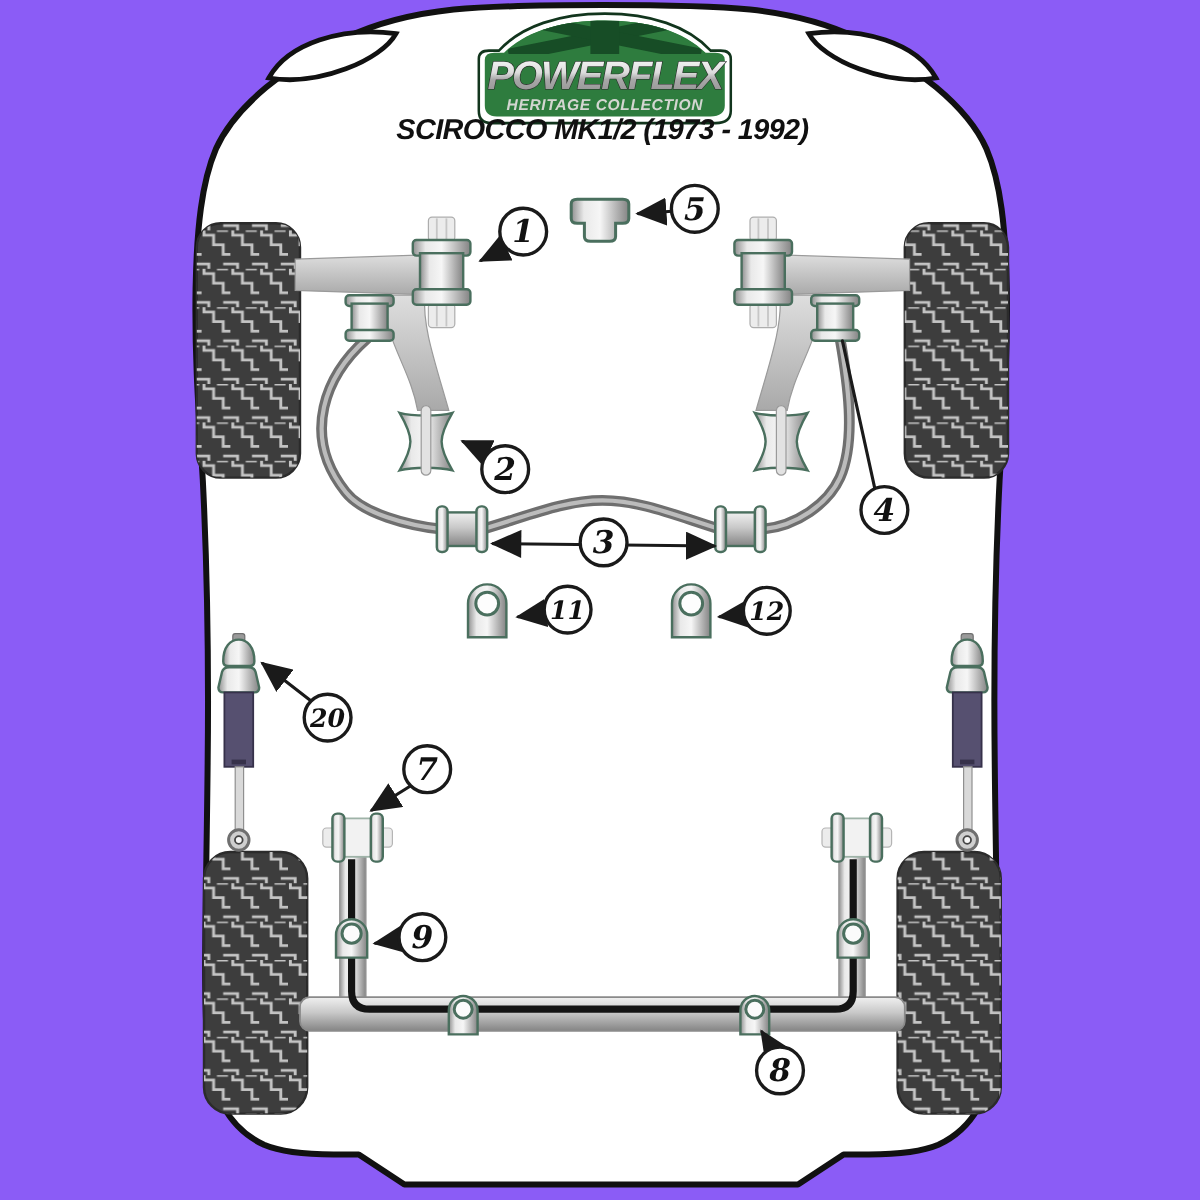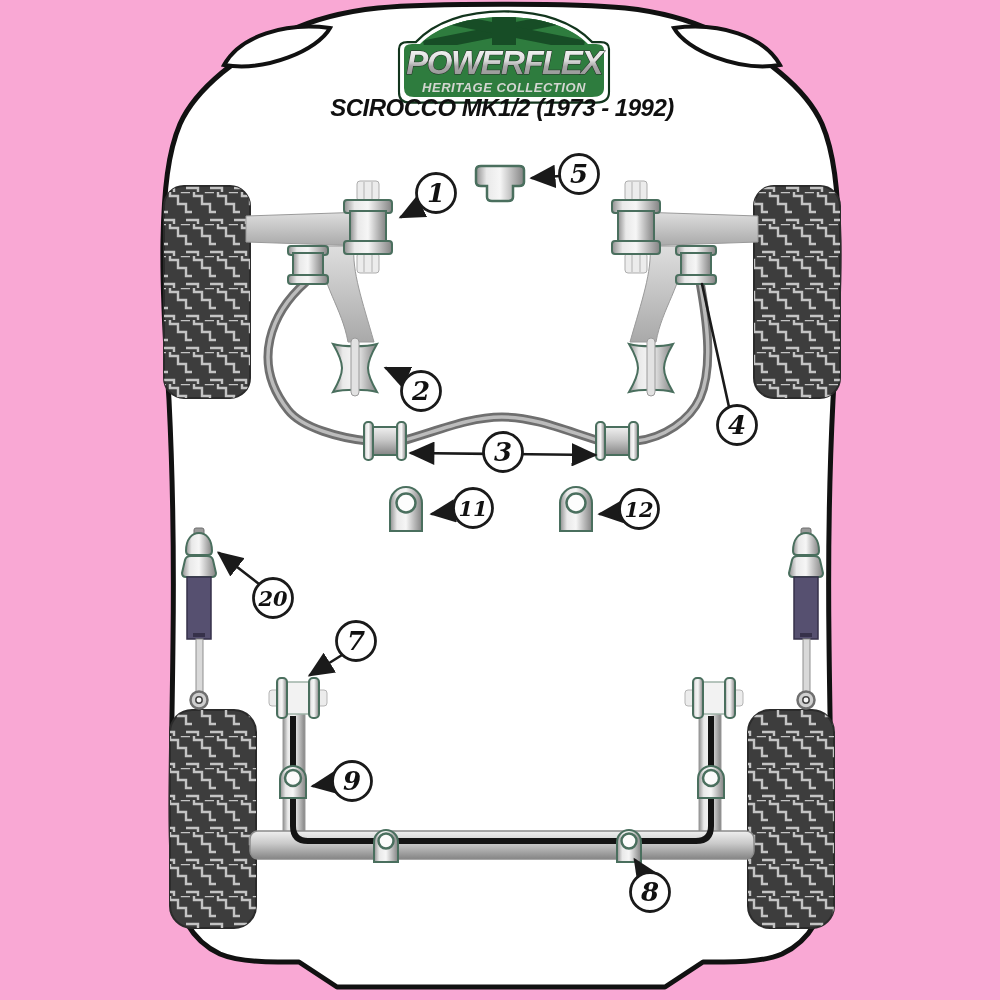--- a/index.html
+++ b/index.html
@@ -1,16 +1,16 @@
 <!DOCTYPE html>
 <html><head>
 <meta charset="utf-8">
 <style>
   html,body{margin:0;padding:0;background:#ffffff;}
-  .stage{width:1000px;height:1000px;position:relative;background:#f9a8d4;overflow:hidden;}
+  .stage{width:1000px;height:1000px;position:relative;background:#8b5cf6;overflow:hidden;}
   svg{display:block;}
   text{user-select:none;}
   .callout-num{font-family:"DejaVu Serif",serif;font-weight:bold;font-style:italic;fill:#111;}
   .logo-main{font-family:"Liberation Sans",sans-serif;font-weight:900;font-style:italic;letter-spacing:-1.5px;}
   .logo-sub{font-family:"Liberation Sans",sans-serif;font-weight:bold;font-style:italic;letter-spacing:.5px;}
   .diagram-title{font-family:"Liberation Sans",sans-serif;font-weight:bold;font-style:italic;letter-spacing:-.5px;fill:#101010;}
 </style>
 </head>
 <body>
 

